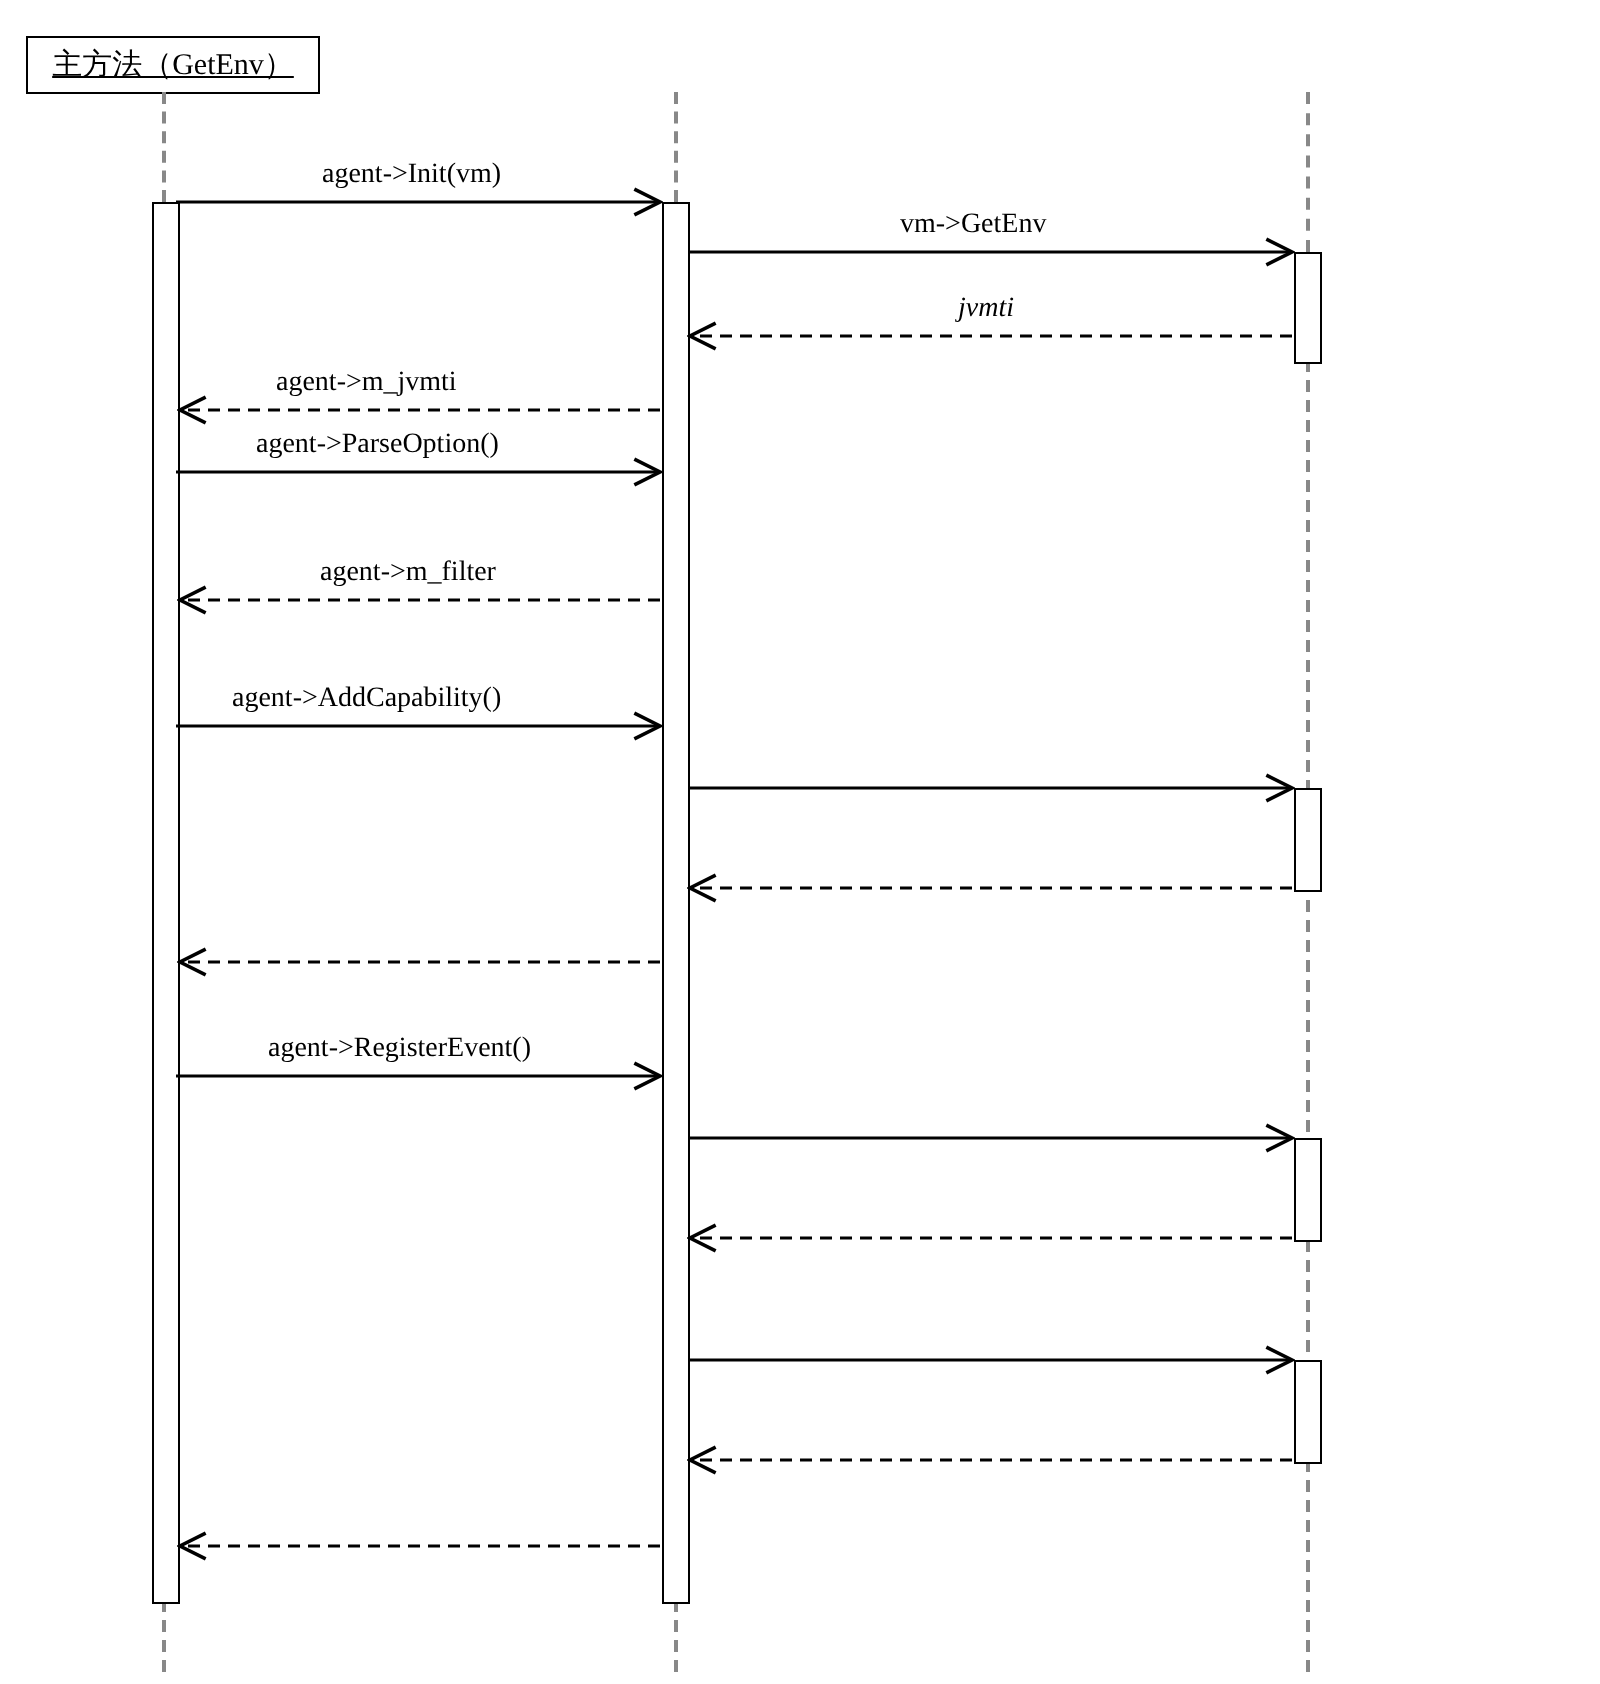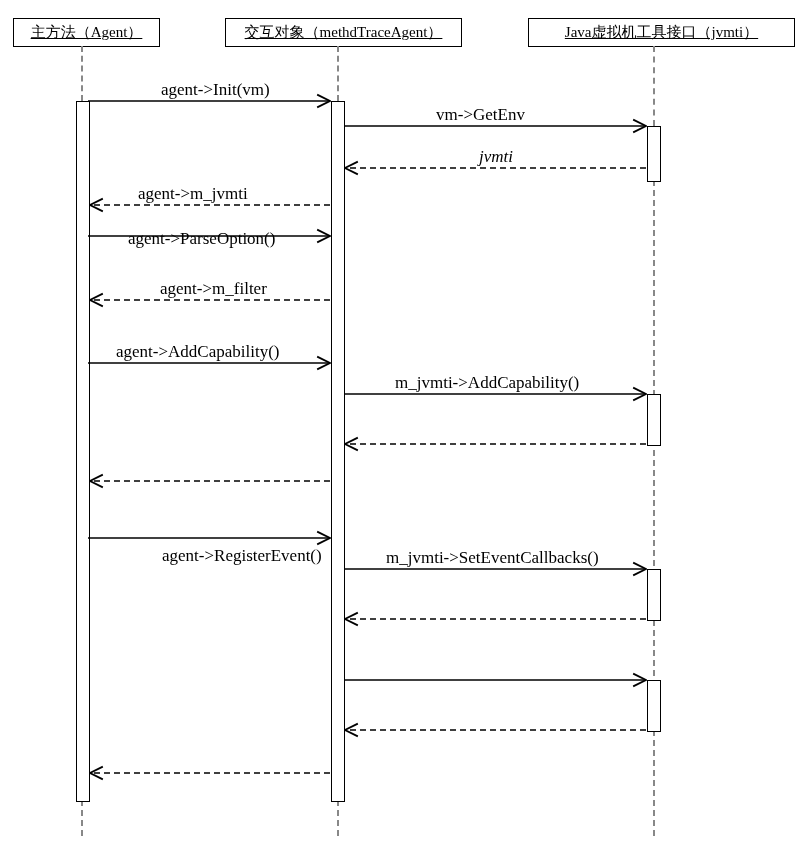--- a/index.html
+++ b/index.html
@@ -32,37 +32,31 @@
     border-left: 2px dashed #888;
   }
   .activation {
     position: absolute;
     border: 1px solid #000;
     background: #fff;
   }
   .msg-label {
     position: absolute;
     white-space: nowrap;
-    font-size: 17px;
+    font-size: 14px;
   }
   svg { display: block; }
 </style>
 </head>
 <body>
 
 <div class="canvas">
 
   <div class="participant" style="left:13px; width:125px;">
-    <span>主方法（Agent）</span>
-  </div>
-  <div class="participant" style="left:225px; width:215px;">
-    <span>交互对象（methdTraceAgent）</span>
-  </div>
-  <div class="participant" style="left:528px; width:245px;">
-    <span>Java虚拟机工具接口（jvmti）</span>
+    <span>主方法（GetEnv）</span>
   </div>
 
   <div class="lifeline-dash" style="left:81px; top:46px; height:55px;"></div>
   <div class="lifeline-dash" style="left:81px; top:800px; height:36px;"></div>
 
   <div class="lifeline-dash" style="left:337px; top:46px; height:55px;"></div>
   <div class="lifeline-dash" style="left:337px; top:800px; height:36px;"></div>
 
   <div class="lifeline-dash" style="left:653px; top:46px; height:80px;"></div>
   <div class="lifeline-dash" style="left:653px; top:180px; height:656px;"></div>
@@ -108,23 +102,21 @@
     <line x1="646" y1="619" x2="345" y2="619" stroke="#000" stroke-width="1.4" stroke-dasharray="6 4" marker-end="url(#arrow)"></line>
 
     <line x1="344" y1="680" x2="646" y2="680" stroke="#000" stroke-width="1.4" marker-end="url(#arrow)"></line>
 
     <line x1="646" y1="730" x2="345" y2="730" stroke="#000" stroke-width="1.4" stroke-dasharray="6 4" marker-end="url(#arrow)"></line>
 
     <line x1="330" y1="773" x2="90" y2="773" stroke="#000" stroke-width="1.4" stroke-dasharray="6 4" marker-end="url(#arrow)"></line>
   </svg>
 
   <div class="msg-label" style="left:161px; top:80px;">agent-&gt;Init(vm)</div>
-  <div class="msg-label" style="left:436px; top:105px;">vm-&gt;GetEnv</div>
+  <div class="msg-label" style="left:450px; top:105px;">vm-&gt;GetEnv</div>
   <div class="msg-label" style="left:479px; top:147px;font-style:italic;">jvmti</div>
   <div class="msg-label" style="left:138px; top:184px;">agent-&gt;m_jvmti</div>
-  <div class="msg-label" style="left:128px; top:229px;">agent-&gt;ParseOption()</div>
+  <div class="msg-label" style="left:128px; top:215px;">agent-&gt;ParseOption()</div>
   <div class="msg-label" style="left:160px; top:279px;">agent-&gt;m_filter</div>
   <div class="msg-label" style="left:116px; top:342px;">agent-&gt;AddCapability()</div>
-  <div class="msg-label" style="left:395px; top:373px;">m_jvmti-&gt;AddCapability()</div>
-  <div class="msg-label" style="left:134px; top:546px;margin-left:28px;">agent-&gt;RegisterEvent()</div>
-  <div class="msg-label" style="left:386px; top:548px;">m_jvmti-&gt;SetEventCallbacks()</div>
+  <div class="msg-label" style="left:134px; top:517px;">agent-&gt;RegisterEvent()</div>
 
 </div>
 
 </body></html>

